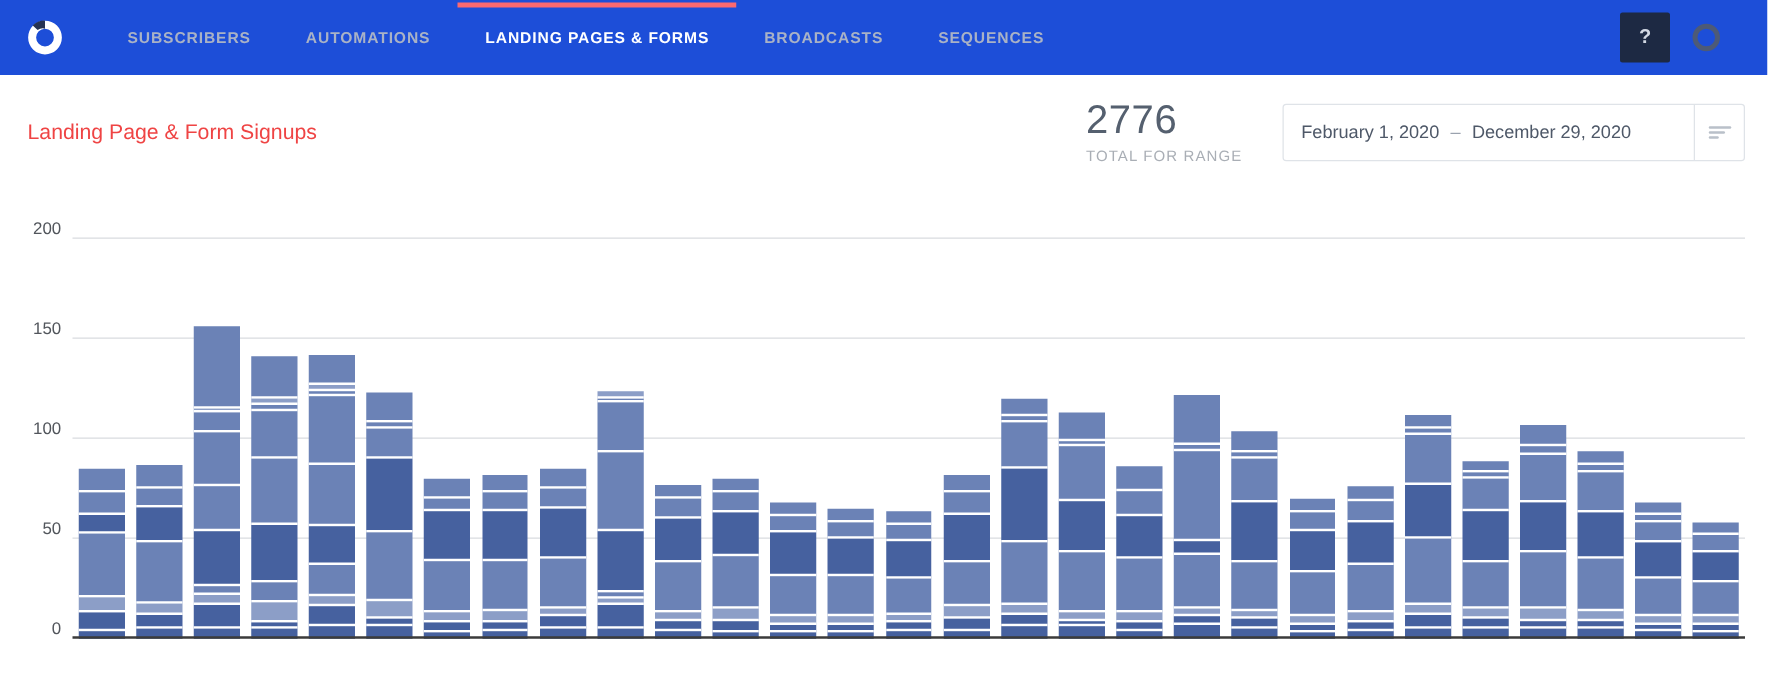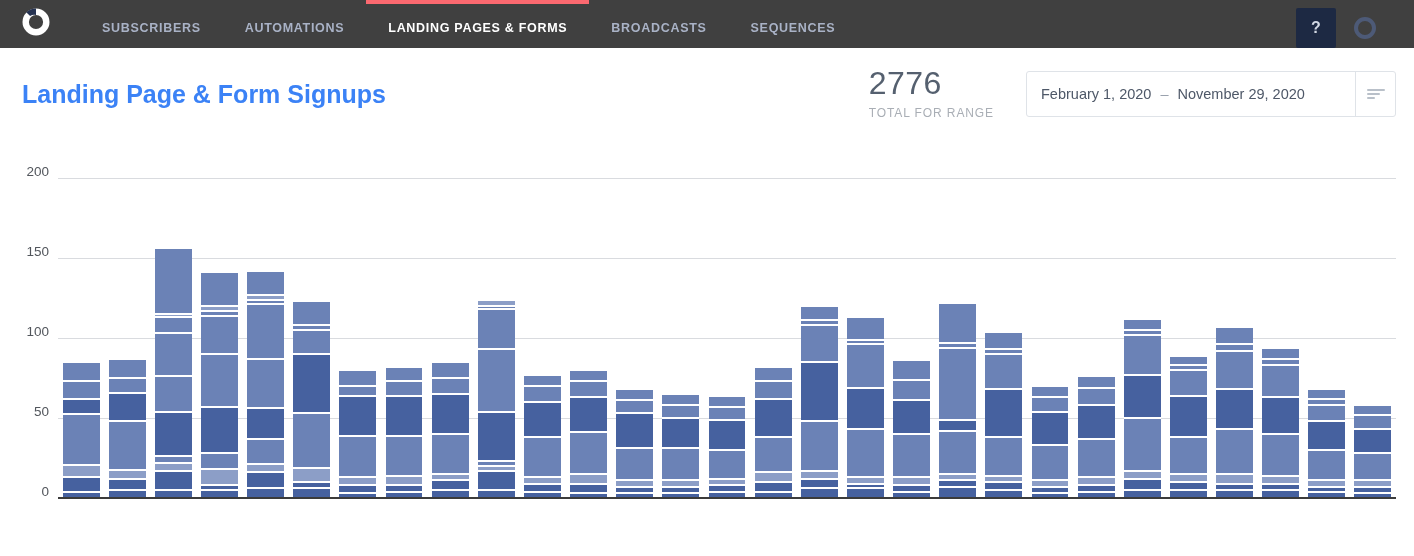--- a/index.html
+++ b/index.html
@@ -8,24 +8,24 @@
     margin: 0; padding: 0;
     width: 1414px; height: 556px;
     background: #ffffff;
     font-family: "Liberation Sans", sans-serif;
     overflow: hidden;
   }
 
   
   .navbar {
     position: relative;
-    height: 48px;
-    background: #404040;
-    display: flex;
-    align-items: flex-start;
+    height: 60px;
+    background: #1d4ed8;
+    display: flex;
+    align-items: center;
     padding: 0 14px 0 14px;
   }
   .brand-logo {
     width: 44px; height: 44px;
     margin-right: 22px;
     display: flex; align-items: center; justify-content: center;
     flex: 0 0 auto;
   }
   .nav-links {
     display: flex;
@@ -133,23 +133,23 @@
 
   
   .page-header {
     height: 92px;
     display: flex;
     align-items: center;
     padding: 0 18px 0 22px;
     position: relative;
   }
   .page-title {
-    font-size: 25px;
-    color: #3b82f6;
-    font-weight: bold;
+    font-size: 17px;
+    color: #ef4444;
+    font-weight: normal;
     white-space: nowrap;
   }
   .stats {
     margin-left: auto;
     display: flex;
     align-items: flex-start;
     padding-bottom: 2px;
   }
   .stat { margin-left: 0; padding-right: 42px; }
   .stat:last-child { padding-right: 32px; }
@@ -281,21 +281,21 @@
     <div class="stat">
       <div class="stat-value">2776</div>
       <div class="stat-label">TOTAL FOR RANGE</div>
     </div>
   </div>
 
   <div class="daterange">
     <div class="daterange-text">
       <span>February 1, 2020</span>
       <span class="daterange-sep">–</span>
-      <span>November 29, 2020</span>
+      <span>December 29, 2020</span>
     </div>
     <div class="daterange-btn">
       <svg class="filter-icon" width="20" height="14" viewBox="0 0 20 14" aria-hidden="true">
         <rect x="1" y="2" width="18" height="2" rx="1" fill="#b9c0c9"></rect>
         <rect x="1" y="6" width="13" height="2" rx="1" fill="#b9c0c9"></rect>
         <rect x="1" y="10" width="8" height="2" rx="1" fill="#b9c0c9"></rect>
       </svg>
     </div>
   </div>
 </div>

